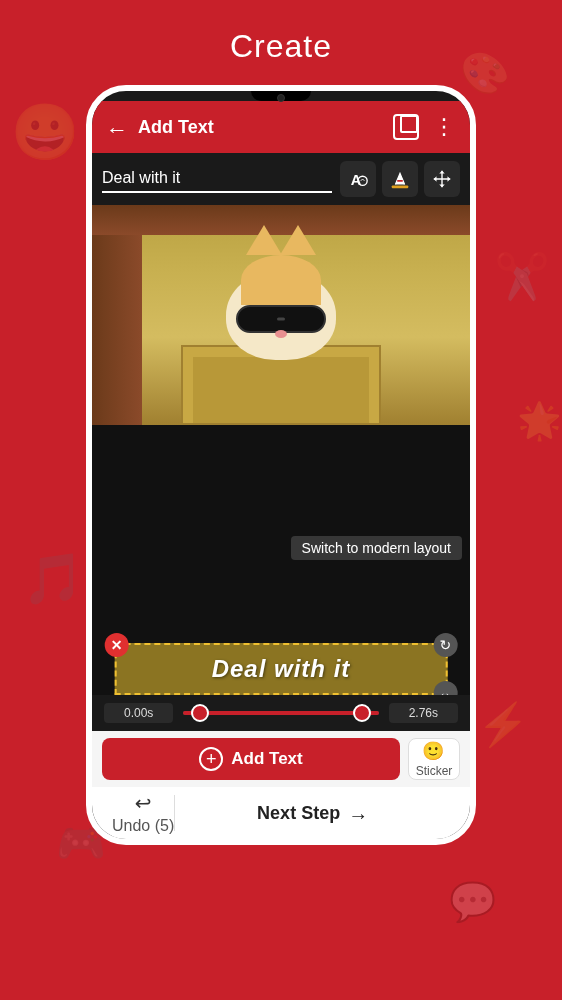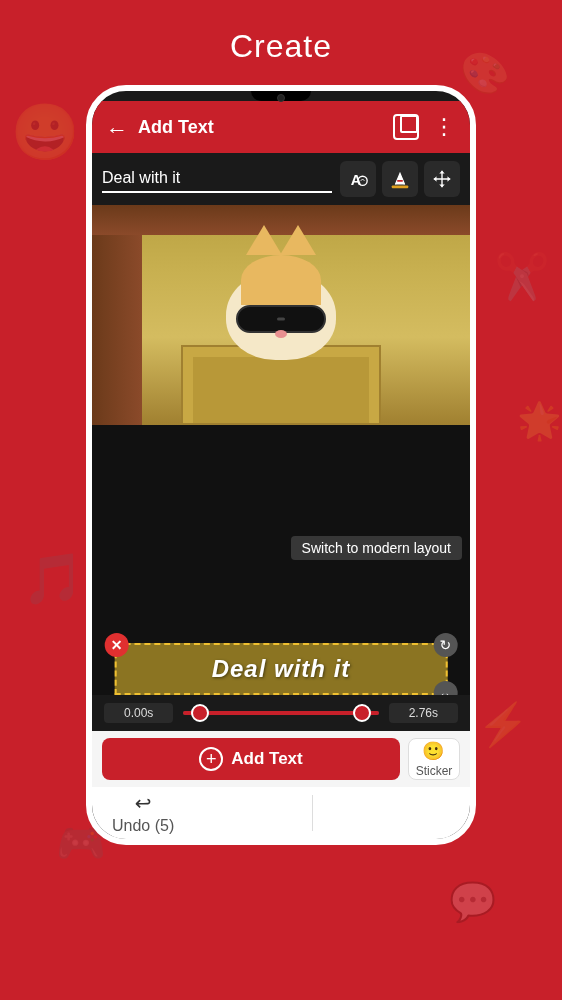--- a/index.html
+++ b/index.html
@@ -680,14 +680,18 @@
       <div class="sticker-label">Sticker</div>
     </div>
   </div>
 
   <div class="bottom-nav">
     <div class="undo-btn">
       <div class="undo-icon">↩</div>
       <div class="undo-label">Undo (5)</div>
     </div>
     <div class="divider-v"></div>
+    <div class="next-step-btn">
+      <span class="next-step-text">Next Step</span>
+      <span class="next-step-arrow">→</span>
+    </div>
   </div>
 </div>
 
 </body></html>

